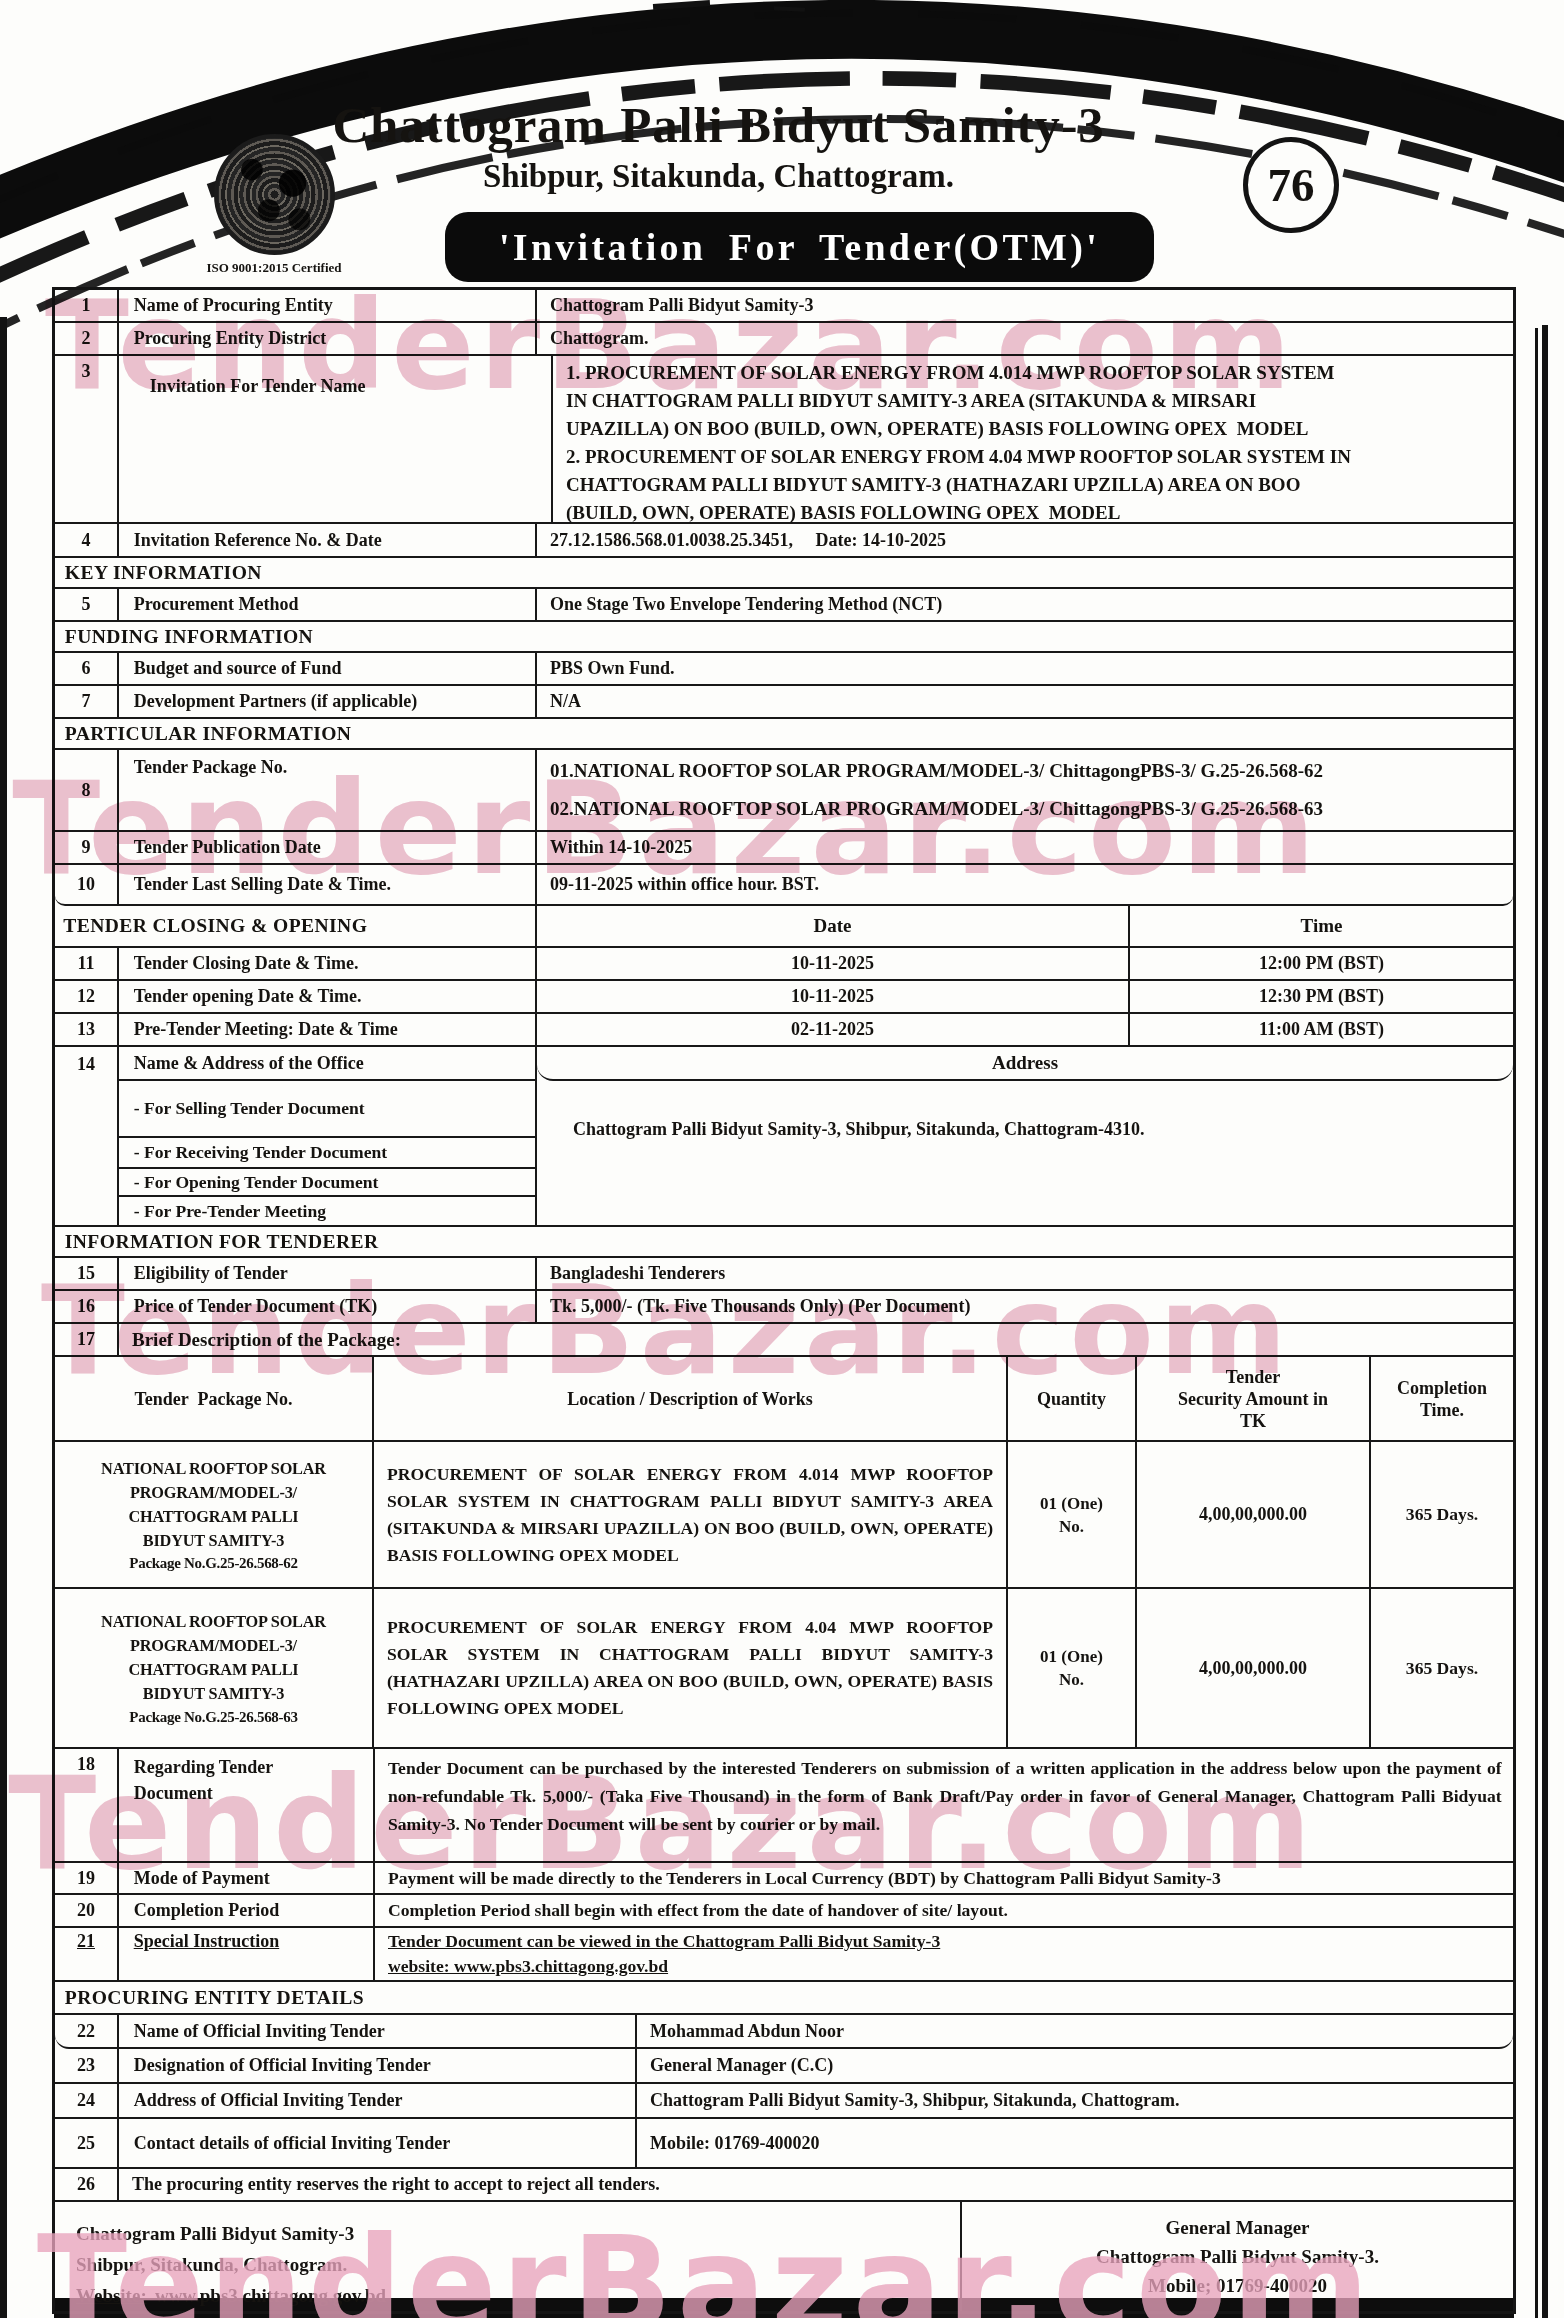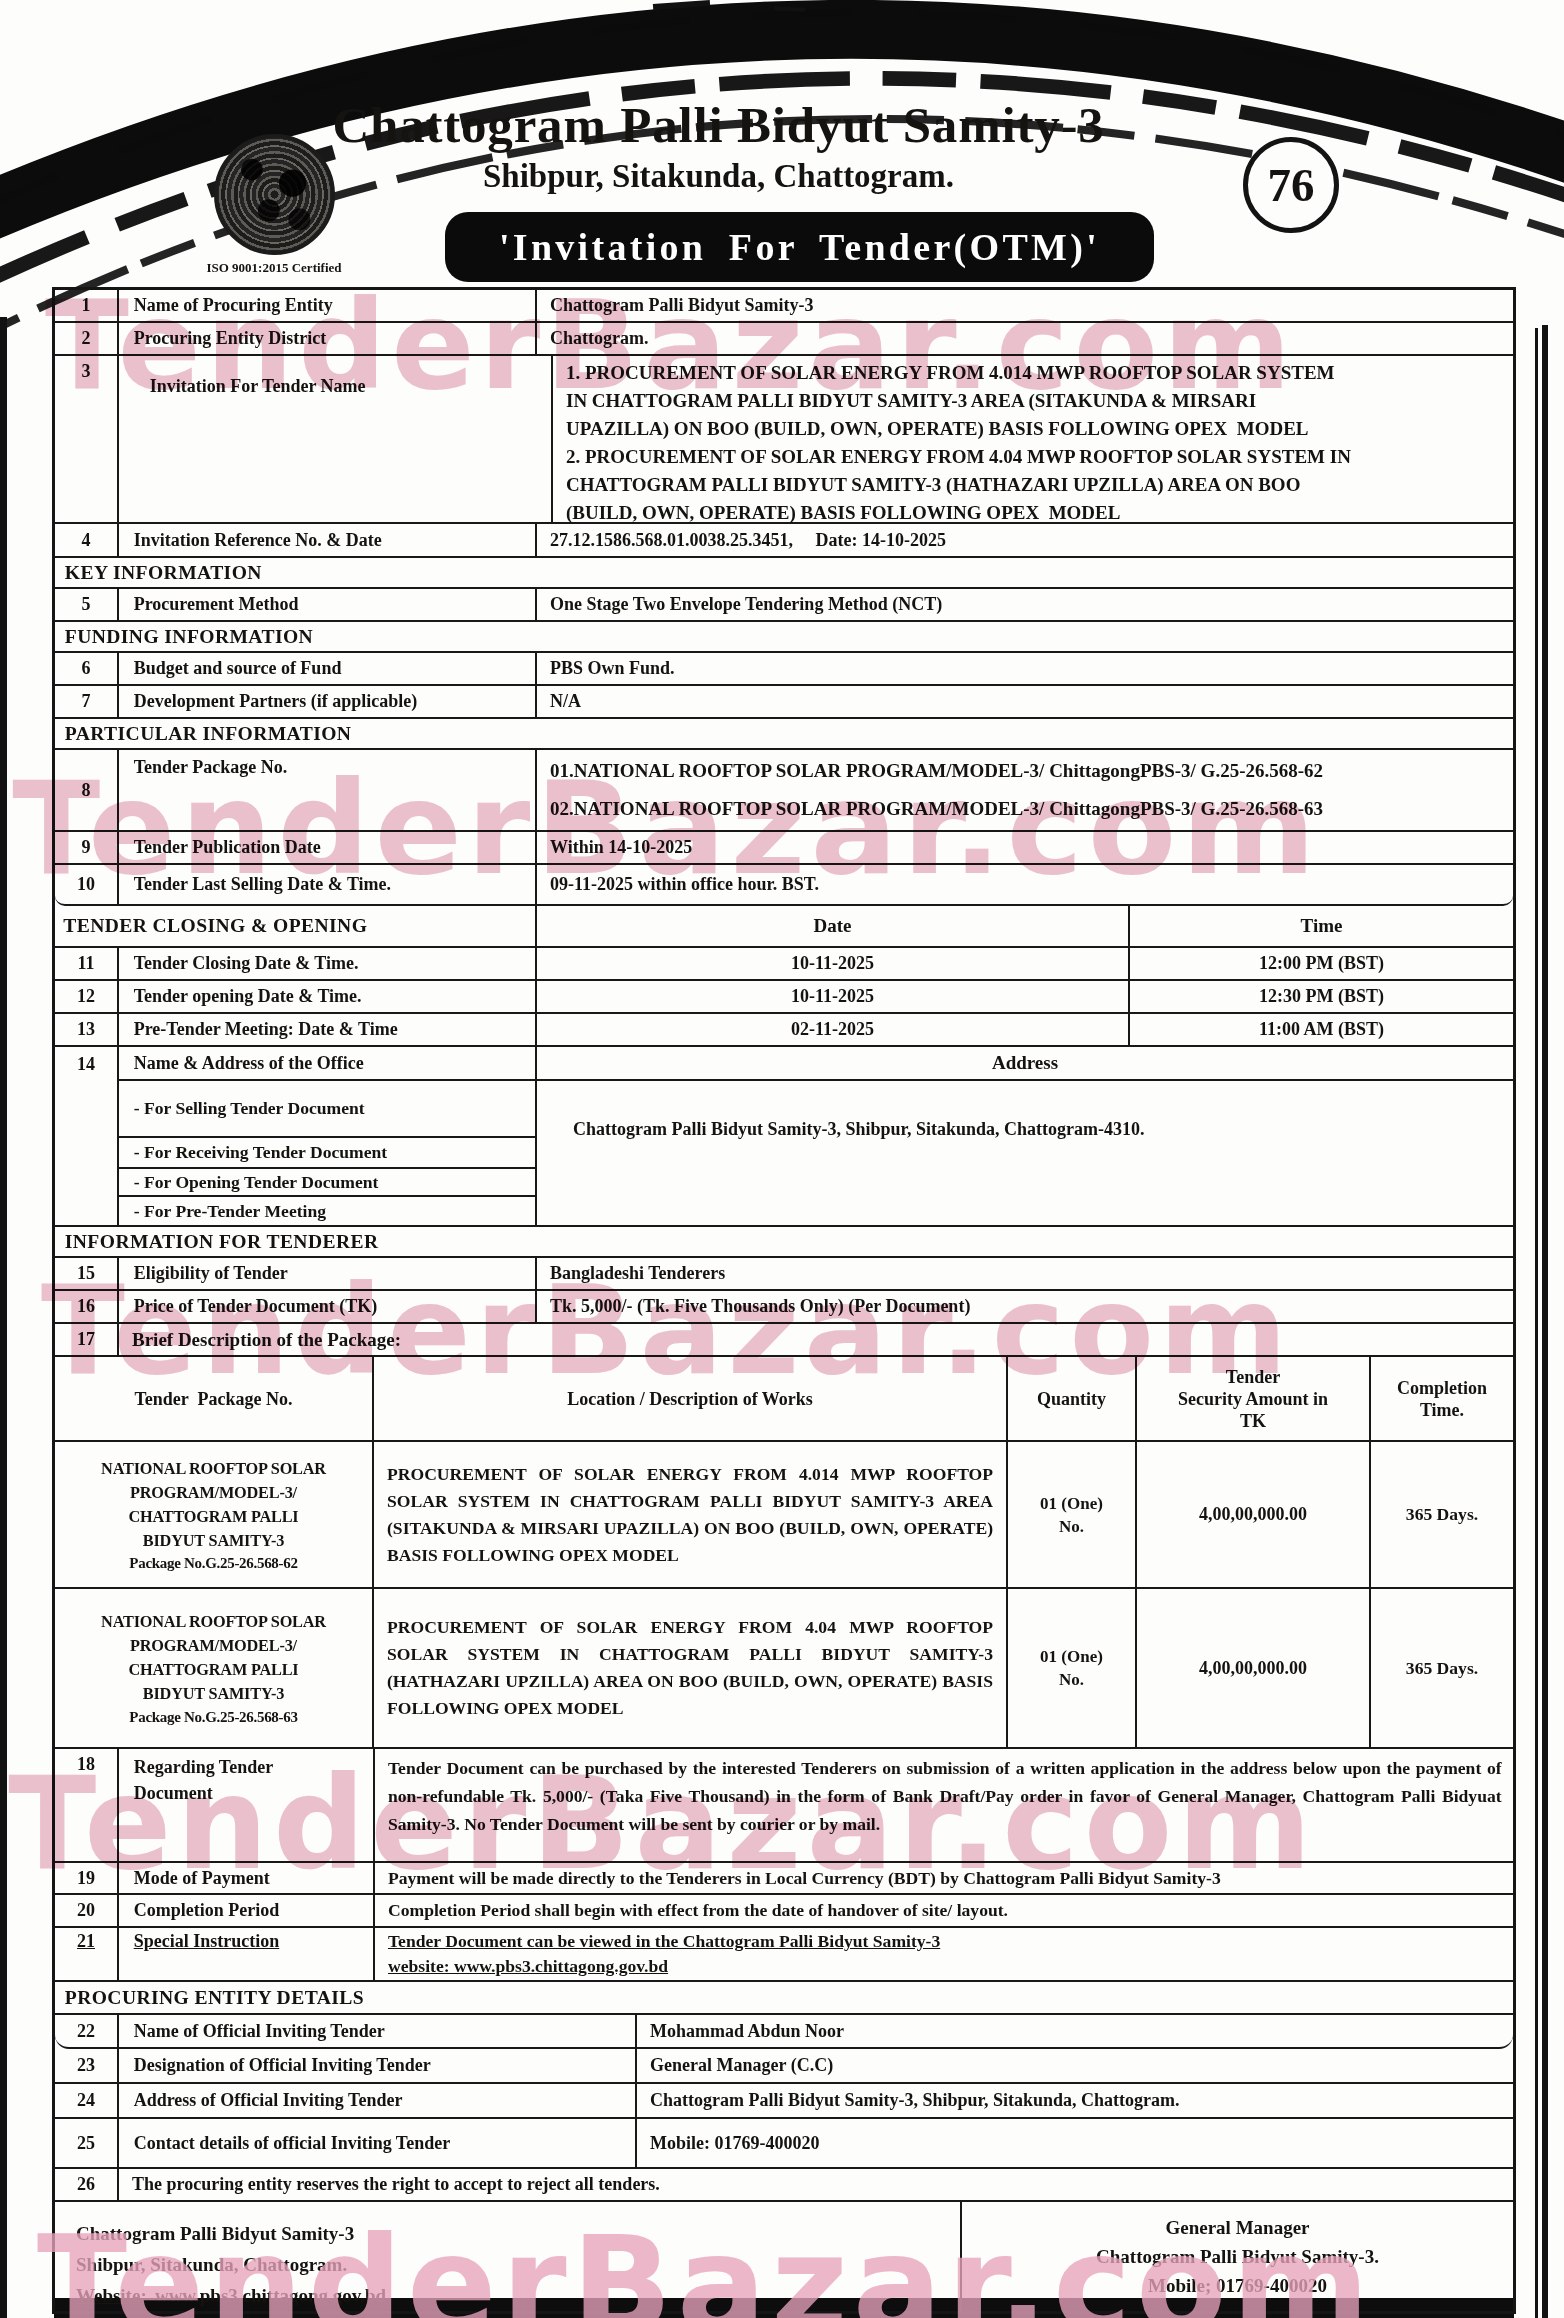--- a/index.html
+++ b/index.html
@@ -54,21 +54,21 @@
            text-align:center;font-weight:700;font-size:18px;}
   .timecol{flex:1;justify-content:center;text-align:center;font-weight:700;font-size:18px;}
   .hdr-bold{font-size:19px;}
   
   .r14-lblcol{width:418px;flex:none;border-right:2.5px solid #181818;display:flex;flex-direction:column;box-sizing:border-box;}
   .r14-lblcol > div{border-bottom:2.5px solid #181818;display:flex;align-items:center;
        padding-left:14.7px;font-weight:700;font-size:17.6px;box-sizing:border-box;}
   .r14-lblcol > div:last-child{border-bottom:none;}
   .r14-valcol{flex:1;display:flex;flex-direction:column;box-sizing:border-box;}
   .r14-addr-hdr{height:34px;border-bottom:2.5px solid #181818;display:flex;align-items:center;
-       justify-content:center;font-weight:700;font-size:19px;box-sizing:border-box;}
+       justify-content:center;font-weight:700;font-size:19px;box-sizing:border-box;border-radius:16px;}
   .r14-addr{flex:1;padding:38px 16.3px 6.5px 36px;font-weight:700;font-size:18px;box-sizing:border-box;}
   
   .pcell{box-sizing:border-box;border-right:2.5px solid #181818;display:flex;flex-direction:column;
          align-items:center;justify-content:center;text-align:center;font-weight:700;}
   .pcell:last-child{border-right:none;}
   .p-pkg{width:319px;flex:none;}
   .p-loc{width:634px;flex:none;}
   .p-qty{width:129px;flex:none;}
   .p-sec{width:234px;flex:none;}
   .p-time{flex:1;}

